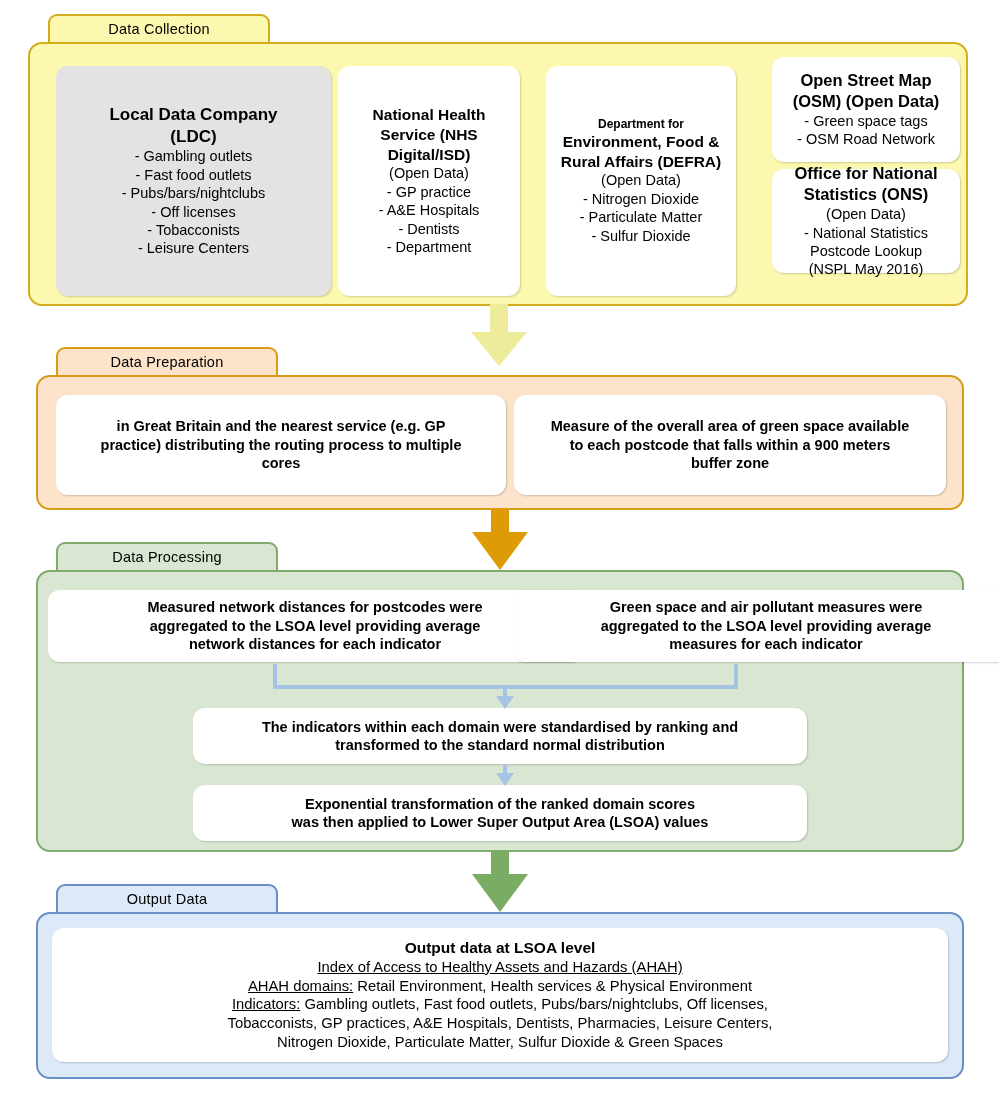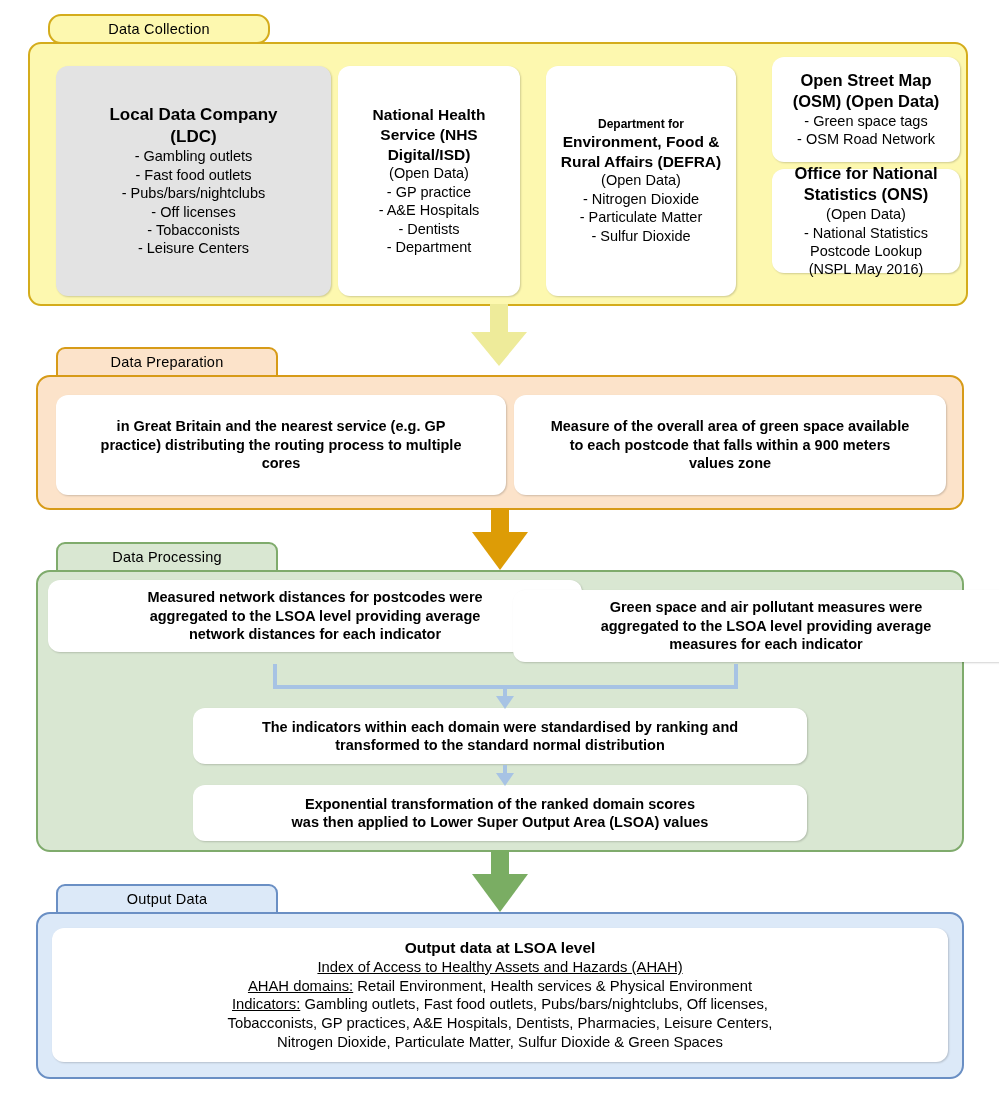--- a/index.html
+++ b/index.html
@@ -49,21 +49,21 @@
     top: 28px;
     right: 0;
     bottom: 0;
     border: 2px solid;
     border-radius: 14px;
     box-sizing: border-box;
     z-index: 2;
   }
 
   
-  .sec-collect .tab, .sec-collect .body-box { background: #fdf8af; border-color: #d4ac1c; border-radius: 13px; }
+  .sec-collect .tab, .sec-collect .body-box { background: #fdf8af; border-color: #d4ac1c; }
   .sec-prep    .tab, .sec-prep .body-box    { background: #fce3ca; border-color: #d79b18; }
   .sec-proc    .tab, .sec-proc .body-box    { background: #d9e7d2; border-color: #7fab6c; }
   .sec-out     .tab, .sec-out .body-box     { background: #dce9f8; border-color: #6a8fc4; }
 
   
   .card {
     position: absolute;
     background: #ffffff;
     border-radius: 12px;
     box-sizing: border-box;
@@ -187,36 +187,36 @@
 
     <div class="card" style="left:20px; top:48px; width:450px; height:100px; font-size:14.5px;">
       <div class="ln b">in Great Britain and the nearest service (e.g. GP</div>
       <div class="ln b">practice) distributing the routing process to multiple</div>
       <div class="ln b">cores</div>
     </div>
 
     <div class="card" style="left:478px; top:48px; width:432px; height:100px; font-size:14.5px;">
       <div class="ln b">Measure of the overall area of green space available</div>
       <div class="ln b">to each postcode that falls within a 900 meters</div>
-      <div class="ln b">values zone</div>
+      <div class="ln b">buffer zone</div>
     </div>
   </div>
 
   <div class="barrow" style="left:472px; top:508px; width:56px; height:62px;">
     <div class="stem" style="width:18px; height:30px; background:#dd9c06;"></div>
     <div class="head" style="border-top:38px solid #dd9c06;"></div>
   </div>
 
   <div class="section sec-proc" style="left:36px; top:542px; width:928px; height:310px;">
     <div class="tab">
       <span>Data Processing</span>
     </div>
     <div class="body-box"></div>
 
-    <div class="card" style="left:12px; top:38px; width:534px; height:72px; font-size:14.5px;">
+    <div class="card" style="left:12px; top:48px; width:534px; height:72px; font-size:14.5px;">
       <div class="ln b">Measured network distances for postcodes were</div>
       <div class="ln b">aggregated to the LSOA level providing average</div>
       <div class="ln b">network distances for each indicator</div>
     </div>
 
     <div class="card" style="left:477px; top:48px; width:506px; height:72px; font-size:14.5px;">
       <div class="ln b">Green space and air pollutant measures were</div>
       <div class="ln b">aggregated to the LSOA level providing average</div>
       <div class="ln b">measures for each indicator</div>
     </div>

